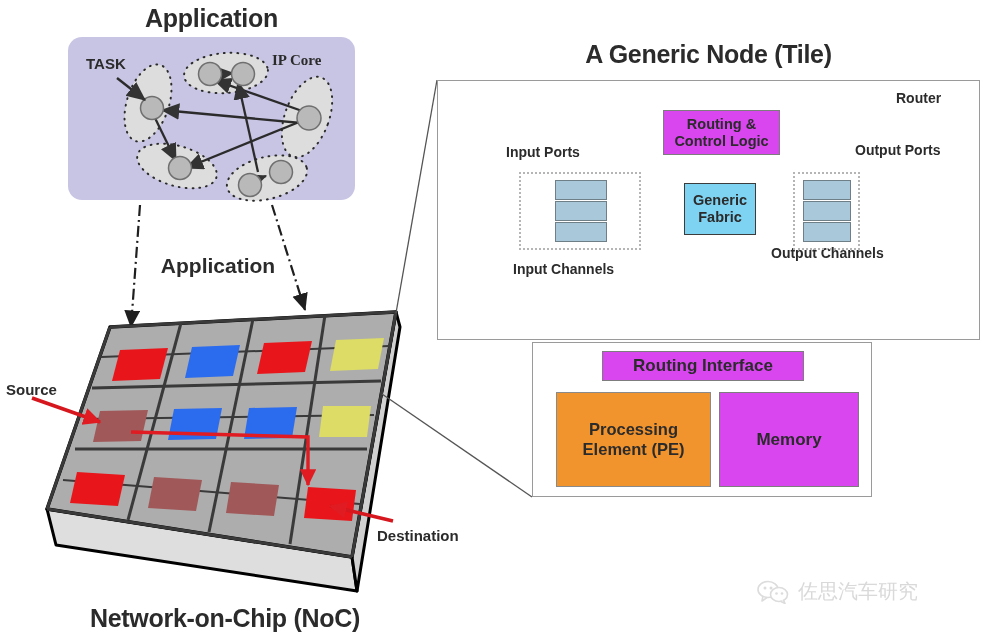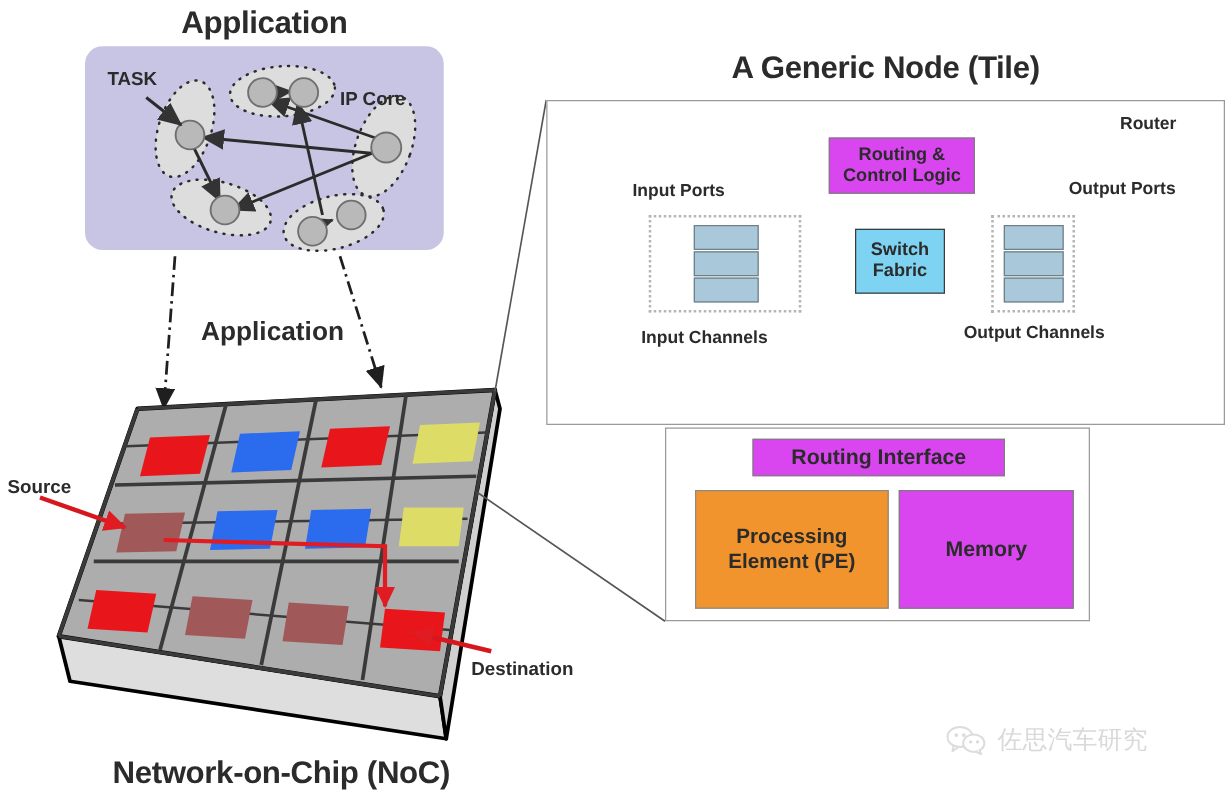--- a/index.html
+++ b/index.html
@@ -276,47 +276,47 @@
       <circle cx="483" cy="265" r="3.6"></circle>
     </g>
 
     <g fill="#ffffff" stroke="#2b2b2b" stroke-width="2.4" stroke-linejoin="round">
       <polygon points="530,183 548,192 548,231 530,240"></polygon>
       <polygon points="632,183 614,192 614,231 632,240"></polygon>
     </g>
   </svg>
 
   <div class="lbl lbl-md" style="left:86px; top:56px;">TASK</div>
-  <div class="lbl lbl-md" style="left:272px; top:72px;">IP Core</div>
+  <div class="lbl lbl-md" style="left:272px; top:52px;font-family:Liberation Serif, serif;">IP Core</div>
 
   <div class="lbl title-mid center" style="left:133px; top:254px; width:170px;">Application</div>
 
   <div class="lbl lbl-md" style="left:6px; top:382px;">Source</div>
   <div class="lbl lbl-md" style="left:377px; top:528px;">Destination</div>
   <div class="lbl title-big center" style="left:40px; top:604px; width:370px;">Network-on-Chip (NoC)</div>
 
   <div class="lbl title-big center" style="left:437px; top:40px; width:543px;">A Generic Node (Tile)</div>
   <div id="router-panel"></div>
 
   <div class="lbl lbl-sm" style="left:896px; top:91px;">Router</div>
   <div class="lbl lbl-sm" style="left:506px; top:145px;">Input Ports</div>
   <div class="lbl lbl-sm" style="left:855px; top:143px;">Output Ports</div>
   <div class="lbl lbl-sm" style="left:513px; top:262px;">Input Channels</div>
-  <div class="lbl lbl-sm" style="left:771px; top:258px;">Output Channels</div>
+  <div class="lbl lbl-sm" style="left:771px; top:246px;">Output Channels</div>
 
   <div class="box-white" id="rcl-box">
     <span>
       <span>Routing &amp;</span><br>
       <span>Control Logic</span>
     </span>
   </div>
 
   <div class="box-white" id="switch-box">
     <span>
-      <span>Switch</span><br>
+      <span>Generic</span><br>
       <span>Fabric</span>
     </span>
   </div>
 
   <div class="chan-group" id="in-chan-group"></div>
   <div class="chan-group" id="out-chan-group"></div>
 
   <div class="fifo" id="in-fifo">
     <div class="slot"></div>
     <div class="slot"></div>

